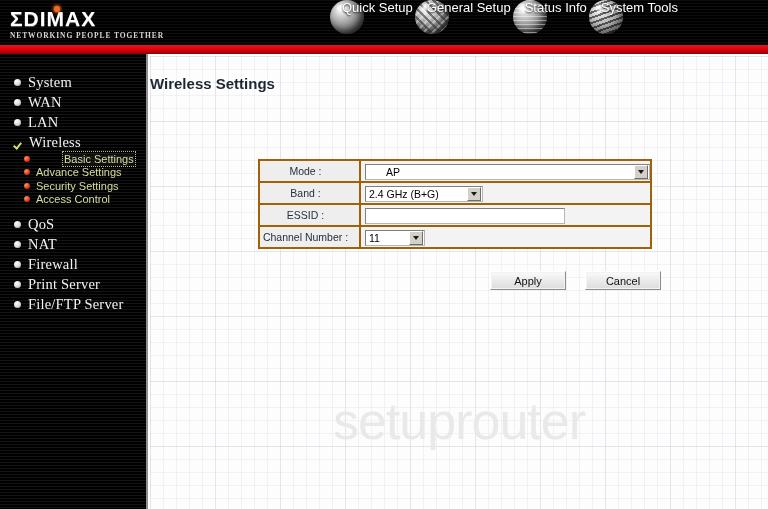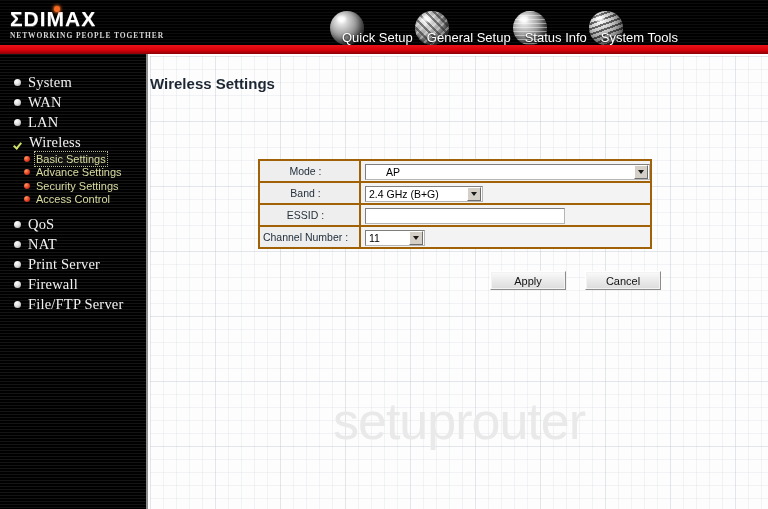--- a/index.html
+++ b/index.html
@@ -71,21 +71,21 @@
     left: 330px; top: 0;
     height: 45px;
     width: 438px;
     display: flex;
     align-items: center;
   }
   .topnav-item {
     position: relative;
     height: 45px;
     display: flex;
-    align-items: flex-end;
+    align-items: flex-start;
     padding-right: 2px;
     cursor: pointer;
   }
   .nav-orb {
     position: relative;
     width: 34px; height: 34px;
     border-radius: 50%;
     flex: 0 0 34px;
     margin-right: -22px;
     background:
@@ -213,20 +213,21 @@
   .s-sub-label {
     font-family: "Liberation Sans", sans-serif;
     font-size: 11px;
     color: #d9dca0;
     white-space: nowrap;
   }
   .s-sub.selected .s-sub-label {
     outline: 1px dotted #b9bc88;
     outline-offset: 1px;
     background: rgba(255,255,255,0.05);
+    margin-left: 28px;
   }
   .s-gap { height: 8px; }
 
   
   .content {
     position: absolute;
     left: 150px; top: 56px;
     width: 618px;
     height: 453px;
     background-color: #fdfdfd;
@@ -471,26 +472,26 @@
       <span class="s-label">QoS</span>
     </div>
 
     <div class="s-item">
       <span class="s-bullet"></span>
       <span class="s-label">NAT</span>
     </div>
 
     <div class="s-item">
       <span class="s-bullet"></span>
+      <span class="s-label">Firewall</span>
+    </div>
+
+    <div class="s-item">
+      <span class="s-bullet"></span>
       <span class="s-label">Print Server</span>
-    </div>
-
-    <div class="s-item">
-      <span class="s-bullet"></span>
-      <span class="s-label">Firewall</span>
     </div>
 
     <div class="s-item">
       <span class="s-bullet"></span>
       <span class="s-label">File/FTP Server</span>
     </div>
 
   </div>
 
   <div class="content">

